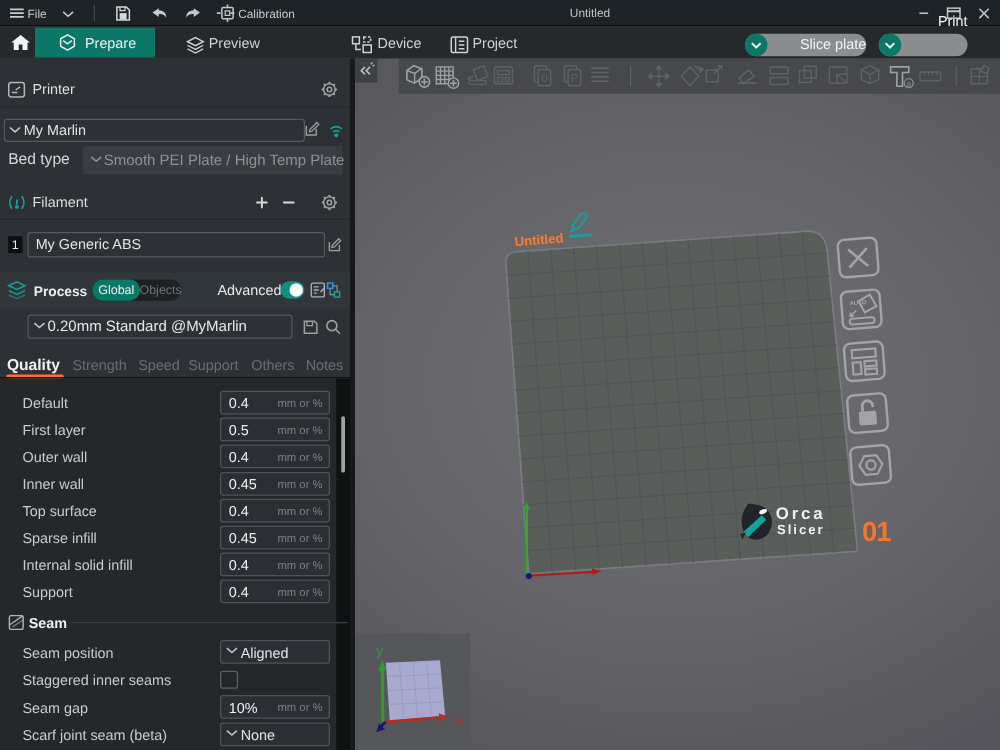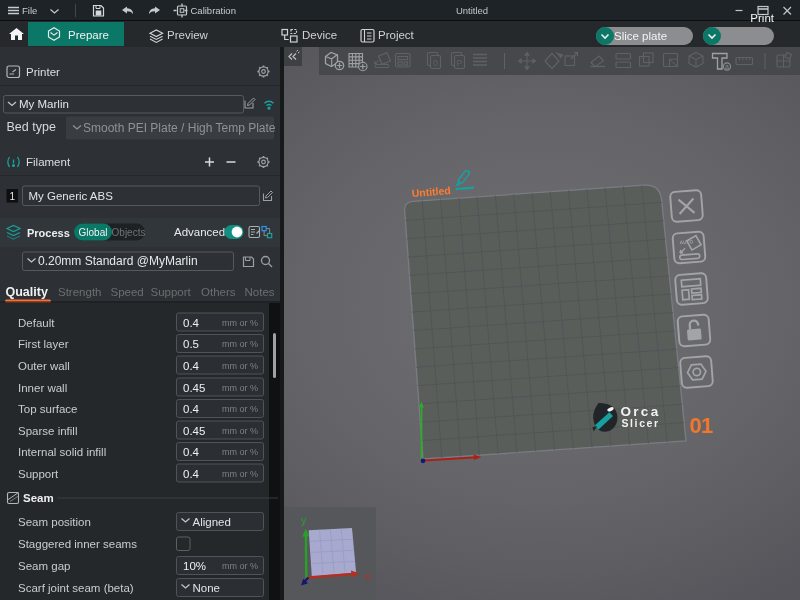--- a/index.html
+++ b/index.html
@@ -89,21 +89,21 @@
     <path d="M364.5 8.5v12.5" stroke-width="1.1"></path>
     <path d="M367 12h4.5M367 15h4.5M367 18h4.5" stroke-width="1.1"></path>
   </g>
   <text x="378" y="17.5" font-size="11.5" fill="#cfd2d4">Project</text>
 </svg>
 <div class="abs" style="left:596px;top:27px;width:97px;height:18px;border-radius:9px;background:#8b8d8f"></div>
 <div class="abs" style="left:596px;top:27px;width:18px;height:18px;border-radius:9px;background:#0a7767"></div>
 <svg class="abs" style="left:596px;top:27px" width="18" height="18">
     <path d="M5.5 7.5l3.5 3.5 3.5-3.5" stroke="#eceeef" stroke-width="1.6" fill="none"></path>
   </svg>
-<div class="abs" style="left:614px;top:27px;width:79px;text-align:left;color:#f2f4f5;font-size:11.5px;line-height:18px">Slice plate</div>
+<div class="abs" style="left:614px;top:27px;width:79px;text-align:right;color:#f2f4f5;font-size:11.5px;line-height:18px">Slice plate</div>
 <div class="abs" style="left:703px;top:27px;width:71px;height:18px;border-radius:9px;background:#8b8d8f"></div>
 <div class="abs" style="left:703px;top:27px;width:18px;height:18px;border-radius:9px;background:#0a7767"></div>
 <svg class="abs" style="left:703px;top:27px" width="18" height="18">
     <path d="M5.5 7.5l3.5 3.5 3.5-3.5" stroke="#eceeef" stroke-width="1.6" fill="none"></path>
   </svg>
 <div class="abs" style="left:721px;top:9px;width:53px;text-align:right;color:#f2f4f5;font-size:11.5px;line-height:18px">Print</div>
 
 <svg class="abs" style="left:0;top:47px" width="280" height="553" viewBox="0 47 280 553">
 
   <g stroke="#b4b7b9" stroke-width="1.2" fill="none">

